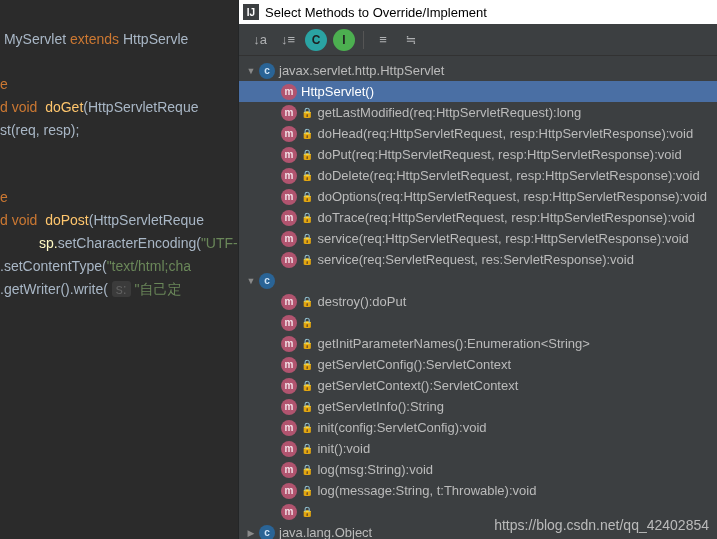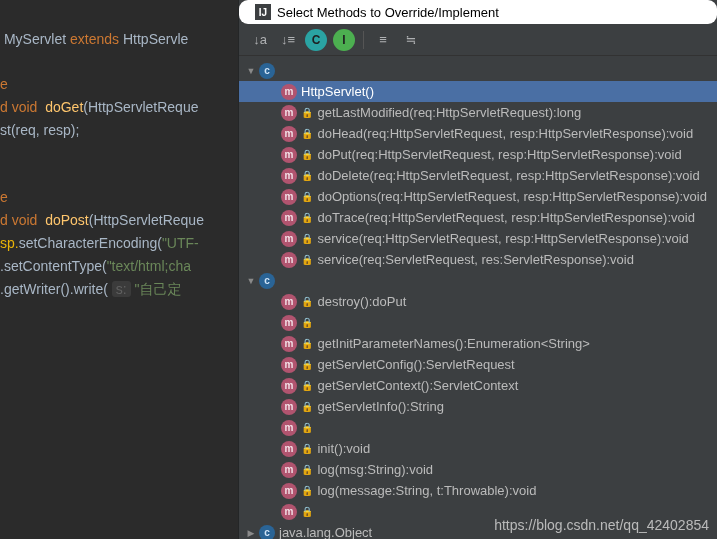--- a/index.html
+++ b/index.html
@@ -7,30 +7,30 @@
   .root { display: flex; width: 100%; height: 100%; }
   .editor {
     width: 238px; height: 100%; background: #2b2b2b; color: #a9b7c6;
     padding: 6px 0 0 0; font-family: Consolas, "Courier New", monospace;
     font-size: 14px; line-height: 22px; white-space: pre; overflow: hidden;
     position: relative;
   }
   .kw { color: #cc7832; }
   .fn { color: #ffc66d; }
   .str { color: #6a8759; }
-  .dim { color: #eab308; }
+  .dim { color: #fef9c3; padding-left: 39px; }
   .hint { background:#3b3b3b; color:#606060; border-radius:3px; padding:0 4px;}
   .dialog {
     flex: 1; height: 100%; background: #3c3f41; color: #bbbbbb;
     display: flex; flex-direction: column; border-left:1px solid #242627;
     position: relative;
   }
   .titlebar {
     height: 24px; background: #ffffff; color: #000000; display:flex;
-    align-items: center; padding: 0 16px; font-size: 13px; border-radius: 9px;
+    align-items: center; padding: 0 4px; font-size: 13px;
   }
   .titlebar .ij {
     width:16px; height:16px; background:#3c3f41; color:#fff;
     font-size:10px; font-weight:bold; display:inline-flex;
     align-items:center; justify-content:center; margin-right:6px;
   }
   .toolbar {
     height: 32px; display:flex; align-items:center; gap:6px;
     padding: 0 10px; border-bottom:1px solid #323232;
   }
@@ -99,20 +99,21 @@
       <span class="tbtn round green">I</span>
       <span class="sep"></span>
       <span class="tbtn">≡</span>
       <span class="tbtn">≒</span>
     </div>
 
     <div class="tree" id="tree">
         <div class="node" style="padding-left: 6px;">
           <span class="tw">▼</span>
           <span class="ic ic-class">c</span>
+          <span class="lbl">javax.servlet.http.HttpServlet</span>
         </div>
         <div class="node sel" style="padding-left: 28px;">
           <span class="tw"></span>
           <span class="ic ic-method">m</span>
           <span class="lbl">HttpServlet()</span>
         </div>
         <div class="node" style="padding-left: 28px;">
           <span class="tw"></span>
           <span class="ic ic-method">m</span>
           <span class="lock">🔒</span>
@@ -178,38 +179,39 @@
         <div class="node" style="padding-left: 28px;">
           <span class="tw"></span>
           <span class="ic ic-method">m</span>
           <span class="lock">🔒</span>
           <span class="lbl">getInitParameterNames():Enumeration&lt;String&gt;</span>
         </div>
         <div class="node" style="padding-left: 28px;">
           <span class="tw"></span>
           <span class="ic ic-method">m</span>
           <span class="lock">🔒</span>
-          <span class="lbl">getServletConfig():ServletRequest</span>
+          <span class="lbl">getServletConfig():ServletContext</span>
         </div>
         <div class="node" style="padding-left: 28px;">
           <span class="tw"></span>
           <span class="ic ic-method">m</span>
           <span class="lock">🔒</span>
           <span class="lbl">getServletContext():ServletContext</span>
         </div>
         <div class="node" style="padding-left: 28px;">
           <span class="tw"></span>
           <span class="ic ic-method">m</span>
           <span class="lock">🔒</span>
           <span class="lbl">getServletInfo():String</span>
         </div>
         <div class="node" style="padding-left: 28px;">
           <span class="tw"></span>
           <span class="ic ic-method">m</span>
           <span class="lock">🔒</span>
+          <span class="lbl">init(config:ServletConfig):void</span>
         </div>
         <div class="node" style="padding-left: 28px;">
           <span class="tw"></span>
           <span class="ic ic-method">m</span>
           <span class="lock">🔒</span>
           <span class="lbl">init():void</span>
         </div>
         <div class="node" style="padding-left: 28px;">
           <span class="tw"></span>
           <span class="ic ic-method">m</span>

